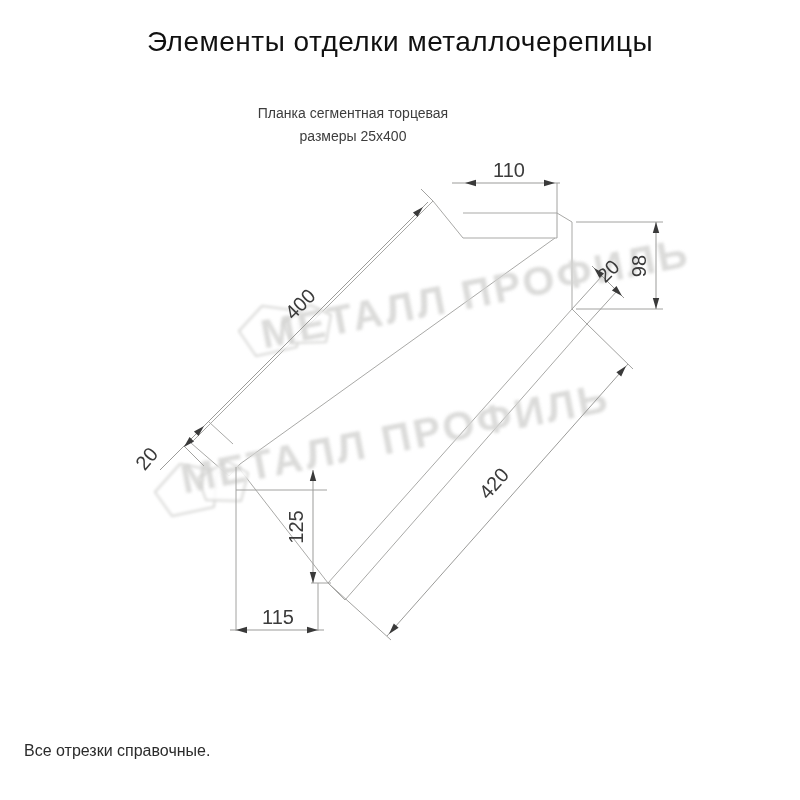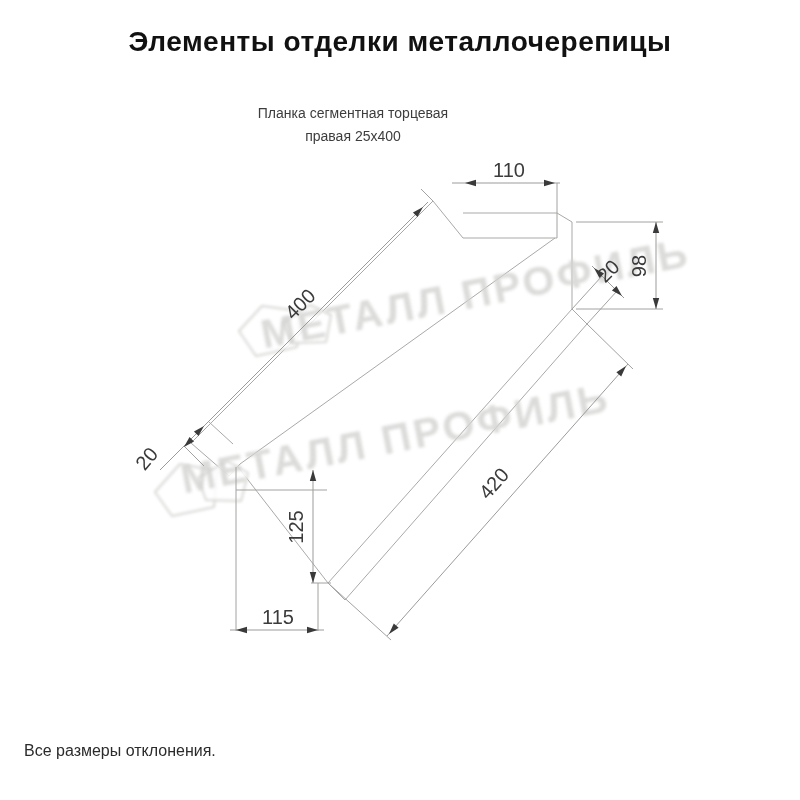--- a/index.html
+++ b/index.html
@@ -2,21 +2,21 @@
 <html><head>
 <meta charset="utf-8">
 <style>
   html,body{margin:0;padding:0;}
   body{
     width:800px;height:800px;background:#ffffff;position:relative;overflow:hidden;
     font-family:"Liberation Sans", sans-serif;
   }
   .title{
     position:absolute;left:0;top:26px;width:800px;text-align:center;
-    font-size:28px;font-weight:bold;color:#111;letter-spacing:0.5px;
+    font-size:28px;font-weight:normal;color:#111;letter-spacing:0.5px;
   }
   .subtitle{
     position:absolute;left:103px;top:102px;width:500px;text-align:center;
     font-size:14px;color:#3d3d3d;line-height:23px;
   }
   .footnotes{
     position:absolute;left:24px;top:741px;width:740px;
     font-size:16px;color:#2b2b2b;line-height:20px;
   }
   svg{position:absolute;left:0;top:0;}
@@ -29,21 +29,21 @@
           font-family:"Liberation Sans",sans-serif;opacity:0.8;}
   .logo{fill:rgba(255,255,255,0.85);stroke:#d6d6d4;stroke-width:2;stroke-linejoin:round;}
 </style>
 </head>
 <body>
 
 <div class="title">Элементы отделки металлочерепицы</div>
 
 <div class="subtitle">
   <div>Планка сегментная торцевая</div>
-  <div>правая 25х400</div>
+  <div>размеры 25х400</div>
 </div>
 
 <svg width="800" height="800" viewBox="0 0 800 800">
   <defs>
     <filter id="wmblur" x="-20%" y="-20%" width="140%" height="140%">
       <feGaussianBlur stdDeviation="1.7"></feGaussianBlur>
     </filter>
   </defs>
 
   <g>
@@ -135,14 +135,14 @@
     <line class="ext" x1="328" y1="583" x2="391" y2="640"></line>
     <line class="ext" x1="587" y1="324" x2="633" y2="369"></line>
     <line class="dimline" x1="387" y1="636" x2="628" y2="364"></line>
     <polygon class="arrow" points="0,0 -11,3.2 -11,-3.2" transform="translate(389,634) rotate(131)"></polygon>
     <polygon class="arrow" points="0,0 -11,3.2 -11,-3.2" transform="translate(626,366) rotate(-49)"></polygon>
     <text class="dimtext" transform="translate(499,488) rotate(-48.5)" text-anchor="middle">420</text>
   </g>
 </svg>
 
 <div class="footnotes">
-  <div>Все размеры отклонения.</div>
+  <div>Все отрезки справочные.</div>
 </div>
 
 </body></html>

